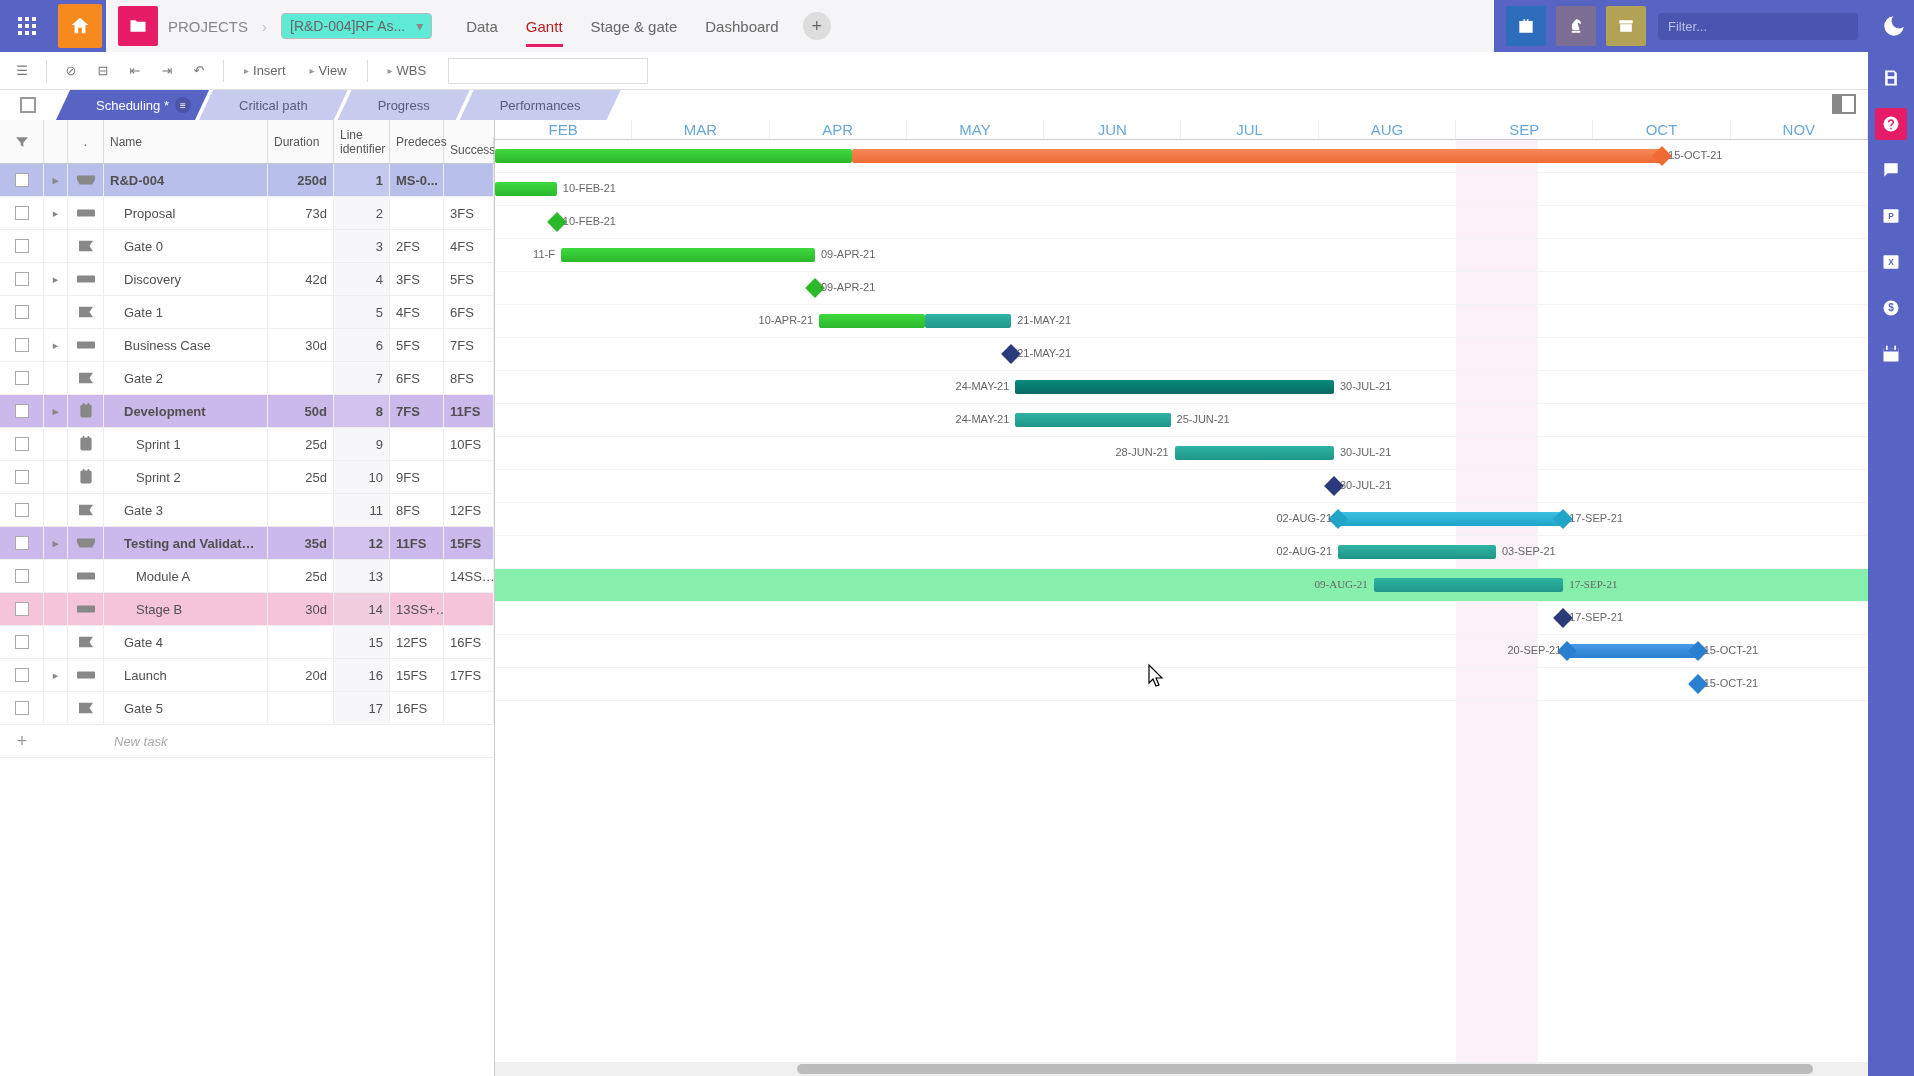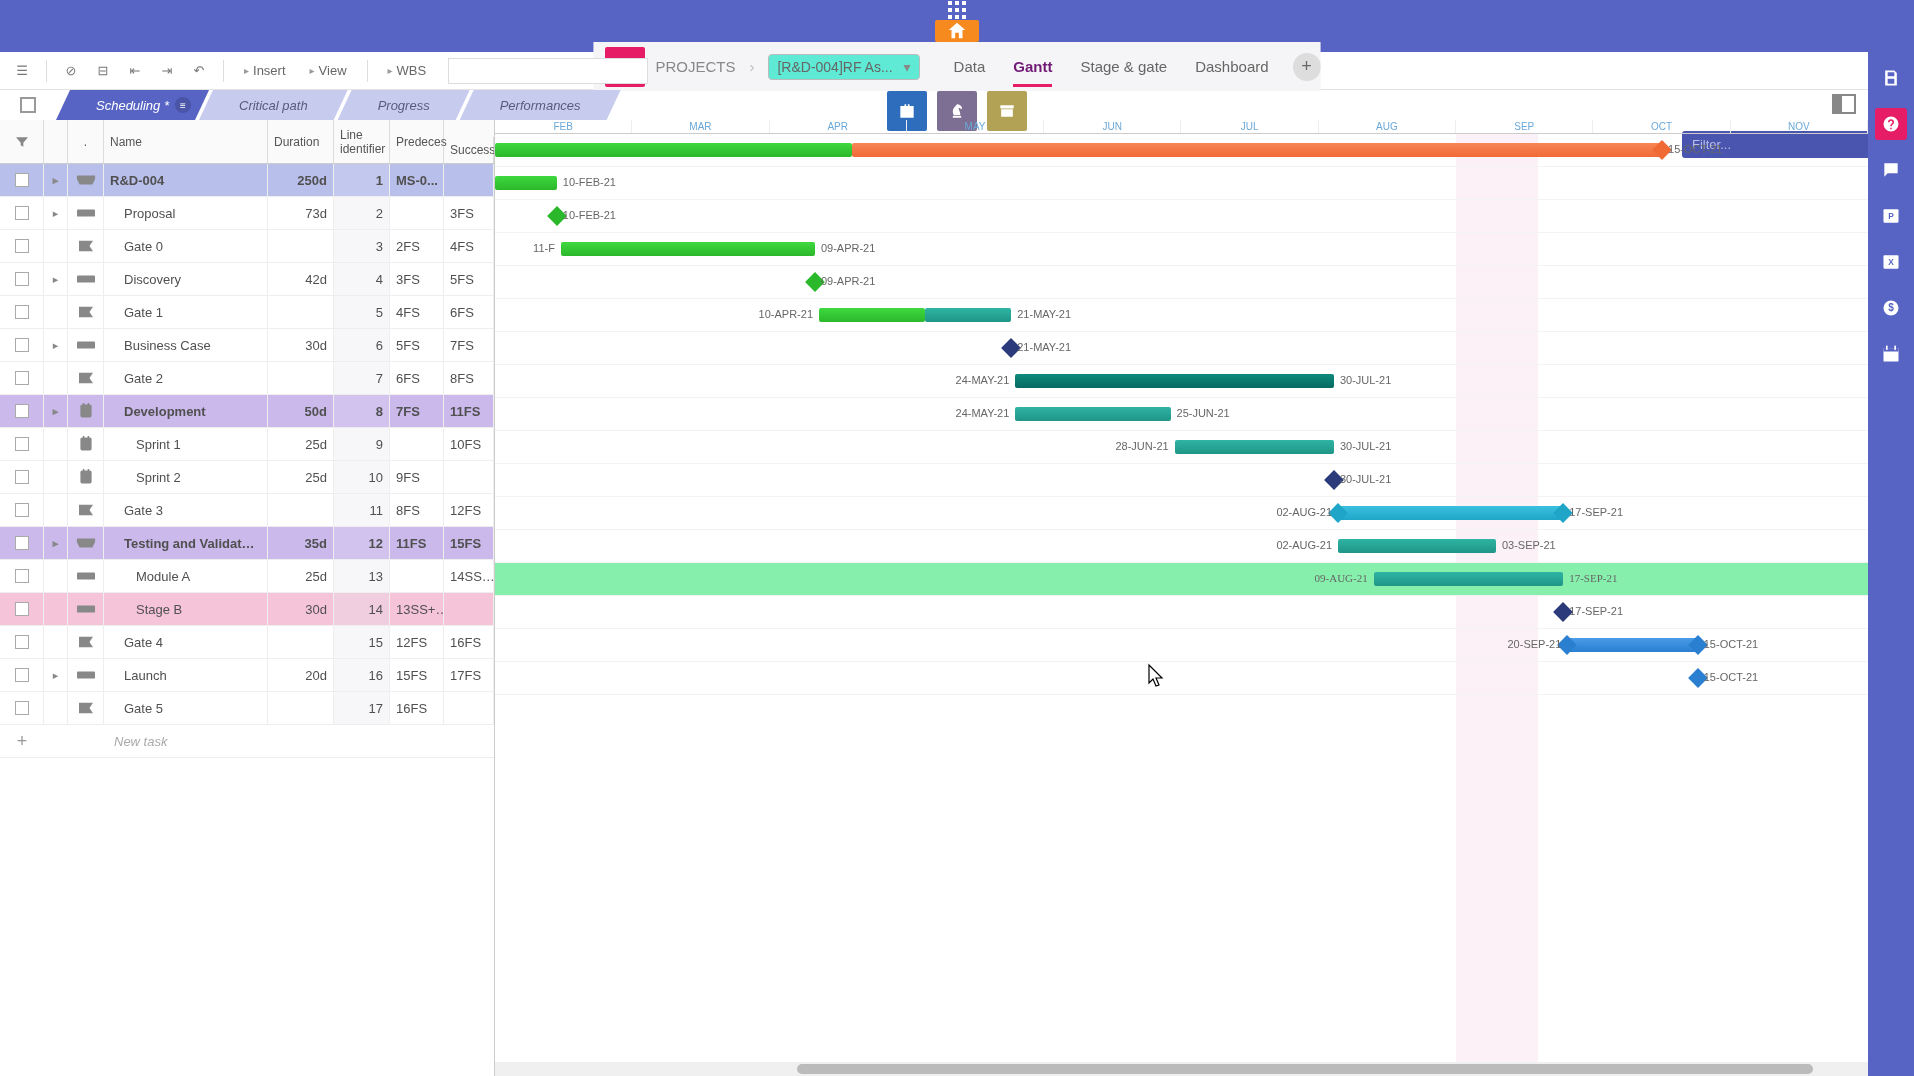--- a/index.html
+++ b/index.html
@@ -1,30 +1,30 @@
 <!DOCTYPE html>
 <html><head>
 <meta charset="utf-8">
 <style>
 * { box-sizing: border-box; margin: 0; padding: 0; }
 html, body { width: 100%; height: 100%; font-family: Arial, sans-serif; font-size: 13px; color: #505050; overflow: hidden; }
 body { display: flex; flex-direction: column; background: #fff; }
 
 
-.topbar { height: 52px; background: #5864c4; display: flex; align-items: center; padding: 0 16px; position: relative; flex-direction: column; }
+.topbar { height: 52px; background: #5864c4; display: flex; align-items: center; padding: 0 0; position: relative; }
 .topbar .apps-btn { width: 54px; height: 52px; display: flex; align-items: center; justify-content: center; color: #fff; cursor: pointer; }
 .topbar .home-btn { width: 44px; height: 44px; margin: 0 4px; background: #f78a1f; display: flex; align-items: center; justify-content: center; color: #fff; border-radius: 2px; cursor: pointer; }
 .topbar .breadcrumb-strip { background: #f5f5f7; height: 52px; flex: 1; display: flex; align-items: center; padding-left: 12px; clip-path: polygon(0 0, 100% 0, 100% 100%, 0 100%); }
 .topbar .folder-btn { width: 40px; height: 40px; background: #e61c66; display: flex; align-items: center; justify-content: center; color: #fff; border-radius: 2px; margin-right: 10px; }
 .breadcrumb-label { color: #888; font-size: 15px; margin-right: 14px; }
 .breadcrumb-sep { color: #bbb; margin-right: 14px; font-size: 15px; }
 .project-selector { border: 1px solid #bbb; border-radius: 4px; padding: 4px 26px 4px 8px; font-size: 14px; color: #666; position: relative; background: #5eead4; cursor: pointer; margin-right: 20px; min-width: 150px; }
 .project-selector::after { content: "▾"; position: absolute; right: 8px; top: 50%; transform: translateY(-50%); color: #888; }
 .nav-tab { padding: 16px 14px; color: #666; font-size: 15px; cursor: pointer; position: relative; }
-.nav-tab.active { color: #701a75; font-weight: 700; }
+.nav-tab.active { color: #b91c1c; font-weight: 400; }
 .nav-tab.active::after { content: ""; position: absolute; bottom: 4px; left: 14px; right: 14px; height: 3px; background: #e61c66; }
 .nav-add { width: 28px; height: 28px; border-radius: 50%; background: #ddd; color: #666; display: flex; align-items: center; justify-content: center; margin-left: 10px; cursor: pointer; font-size: 18px; }
 .topbar .tool-btns { display: flex; gap: 10px; padding: 0 12px; align-items: center; }
 .tool-btns .tb { width: 40px; height: 40px; display: flex; align-items: center; justify-content: center; border-radius: 2px; cursor: pointer; color: #fff; }
 .tb.briefcase { background: #2e6dbb; }
 .tb.knight { background: #7c6f93; }
 .tb.trash { background: #b1a255; }
 .filter-box { margin-left: auto; margin-right: 16px; background: #4a55af; border: none; padding: 6px 10px; color: #d0d4f0; width: 200px; border-radius: 3px; font-size: 13px; }
 .filter-box::placeholder { color: #b8bde6; }
 .moon-icon { width: 40px; color: #fff; display: flex; align-items: center; justify-content: center; font-size: 24px; }
@@ -46,21 +46,21 @@
 .tsep { width: 1px; height: 22px; background: #ddd; margin: 0 4px; }
 .tmenu { display: flex; align-items: center; color: #666; cursor: pointer; padding: 4px 8px; font-size: 13px; }
 .tmenu::before { content: "▸"; color: #999; margin-right: 4px; font-size: 10px; }
 .wbs-input { border: 1px solid #ddd; height: 26px; width: 200px; margin-left: 6px; padding: 0 6px; position: relative; }
 .wbs-more { color: #888; margin-left: -22px; cursor: pointer; letter-spacing: -2px; font-weight: bold; }
 
 
 .subtabs { height: 30px; display: flex; align-items: stretch; margin-right: 46px; position: relative; }
 .subtabs .sel-col { width: 56px; display: flex; align-items: center; justify-content: center; }
 .sel-col .chk { width: 16px; height: 16px; border: 2px solid #999; background: #fff; }
-.subtab { padding: 8px 40px; display: flex; align-items: center; background: #c7ccef; color: #5a5a7a; font-size: 13px; position: relative; cursor: pointer; clip-path: polygon(14px 0, 100% 0, calc(100% - 14px) 100%, 0 100%); margin-right: -10px; font-style: italic; }
+.subtab { padding: 8px 40px; display: flex; align-items: center; background: #c7ccef; color: #5a5a7a; font-size: 13px; position: relative; cursor: pointer; clip-path: polygon(14px 0, 100% 0, calc(100% - 14px) 100%, 0 100%); margin-right: -10px; }
 .subtab.active { background: #5864c4; color: #fff; font-weight: 500; }
 .subtab .collapse-ico { position: absolute; right: 18px; width: 16px; height: 16px; background: #4a55a8; border-radius: 50%; color: #fff; font-size: 10px; display: flex; align-items: center; justify-content: center; }
 .panel-toggle { margin-left: auto; width: 24px; height: 20px; border: 2px solid #888; display: flex; margin-right: 12px; margin-top: 4px; cursor: pointer; }
 .panel-toggle::before { content: ""; width: 8px; background: #888; }
 
 
 .main { display: flex; flex: 1; margin-right: 46px; overflow: hidden; position: relative; }
 .grid-pane { width: 495px; border-right: 1px solid #ccc; display: flex; flex-direction: column; overflow: hidden; }
 .gantt-pane { flex: 1; display: flex; flex-direction: column; overflow: hidden; position: relative; }
 
@@ -93,21 +93,21 @@
 .add-row { display: flex; height: 33px; border-bottom: 1px solid #eee; align-items: center; }
 .add-row .plus { width: 44px; display: flex; justify-content: center; color: #999; font-size: 18px; cursor: pointer; }
 .add-row .placeholder { color: #aaa; font-style: italic; padding-left: 70px; }
 
 
 .tl-header { border-bottom: 1px solid #ccc; }
 .tl-year { text-align: center; font-size: 11px; color: #2e8cd0; padding: 2px 0; border-bottom: 1px solid #eee; }
 .tl-quarters { display: flex; border-bottom: 1px solid #eee; }
 .tl-q { border-right: 1px solid #eee; text-align: center; font-size: 11px; color: #2e8cd0; padding: 1px 0; }
 .tl-months { display: flex; }
-.tl-m { border-right: 1px solid #eee; text-align: center; font-size: 10px; color: #6aa8d8; padding: 1px 0; }
+.tl-m { border-right: 1px solid #eee; text-align: center; font-size: 15px; color: #6aa8d8; padding: 1px 0; }
 
 
 .gantt-body { flex: 1; position: relative; overflow: hidden; }
 .gantt-row { height: 33px; border-bottom: 1px solid #f3f3f3; position: relative; text-align: center; }
 .gantt-row.selected { background: #86efac; font-family: Liberation Serif, serif; }
 .bar { position: absolute; height: 14px; top: 9px; border-radius: 2px; }
 .bar.green { background: linear-gradient(to bottom, #3fd83f, #2bb82b); }
 .bar.orange { background: linear-gradient(to bottom, #f88657, #f06a36); }
 .bar.teal { background: linear-gradient(to bottom, #2fb4a4, #1f9587); }
 .bar.teal-dark { background: linear-gradient(to bottom, #0e8a7d, #076a60); }

